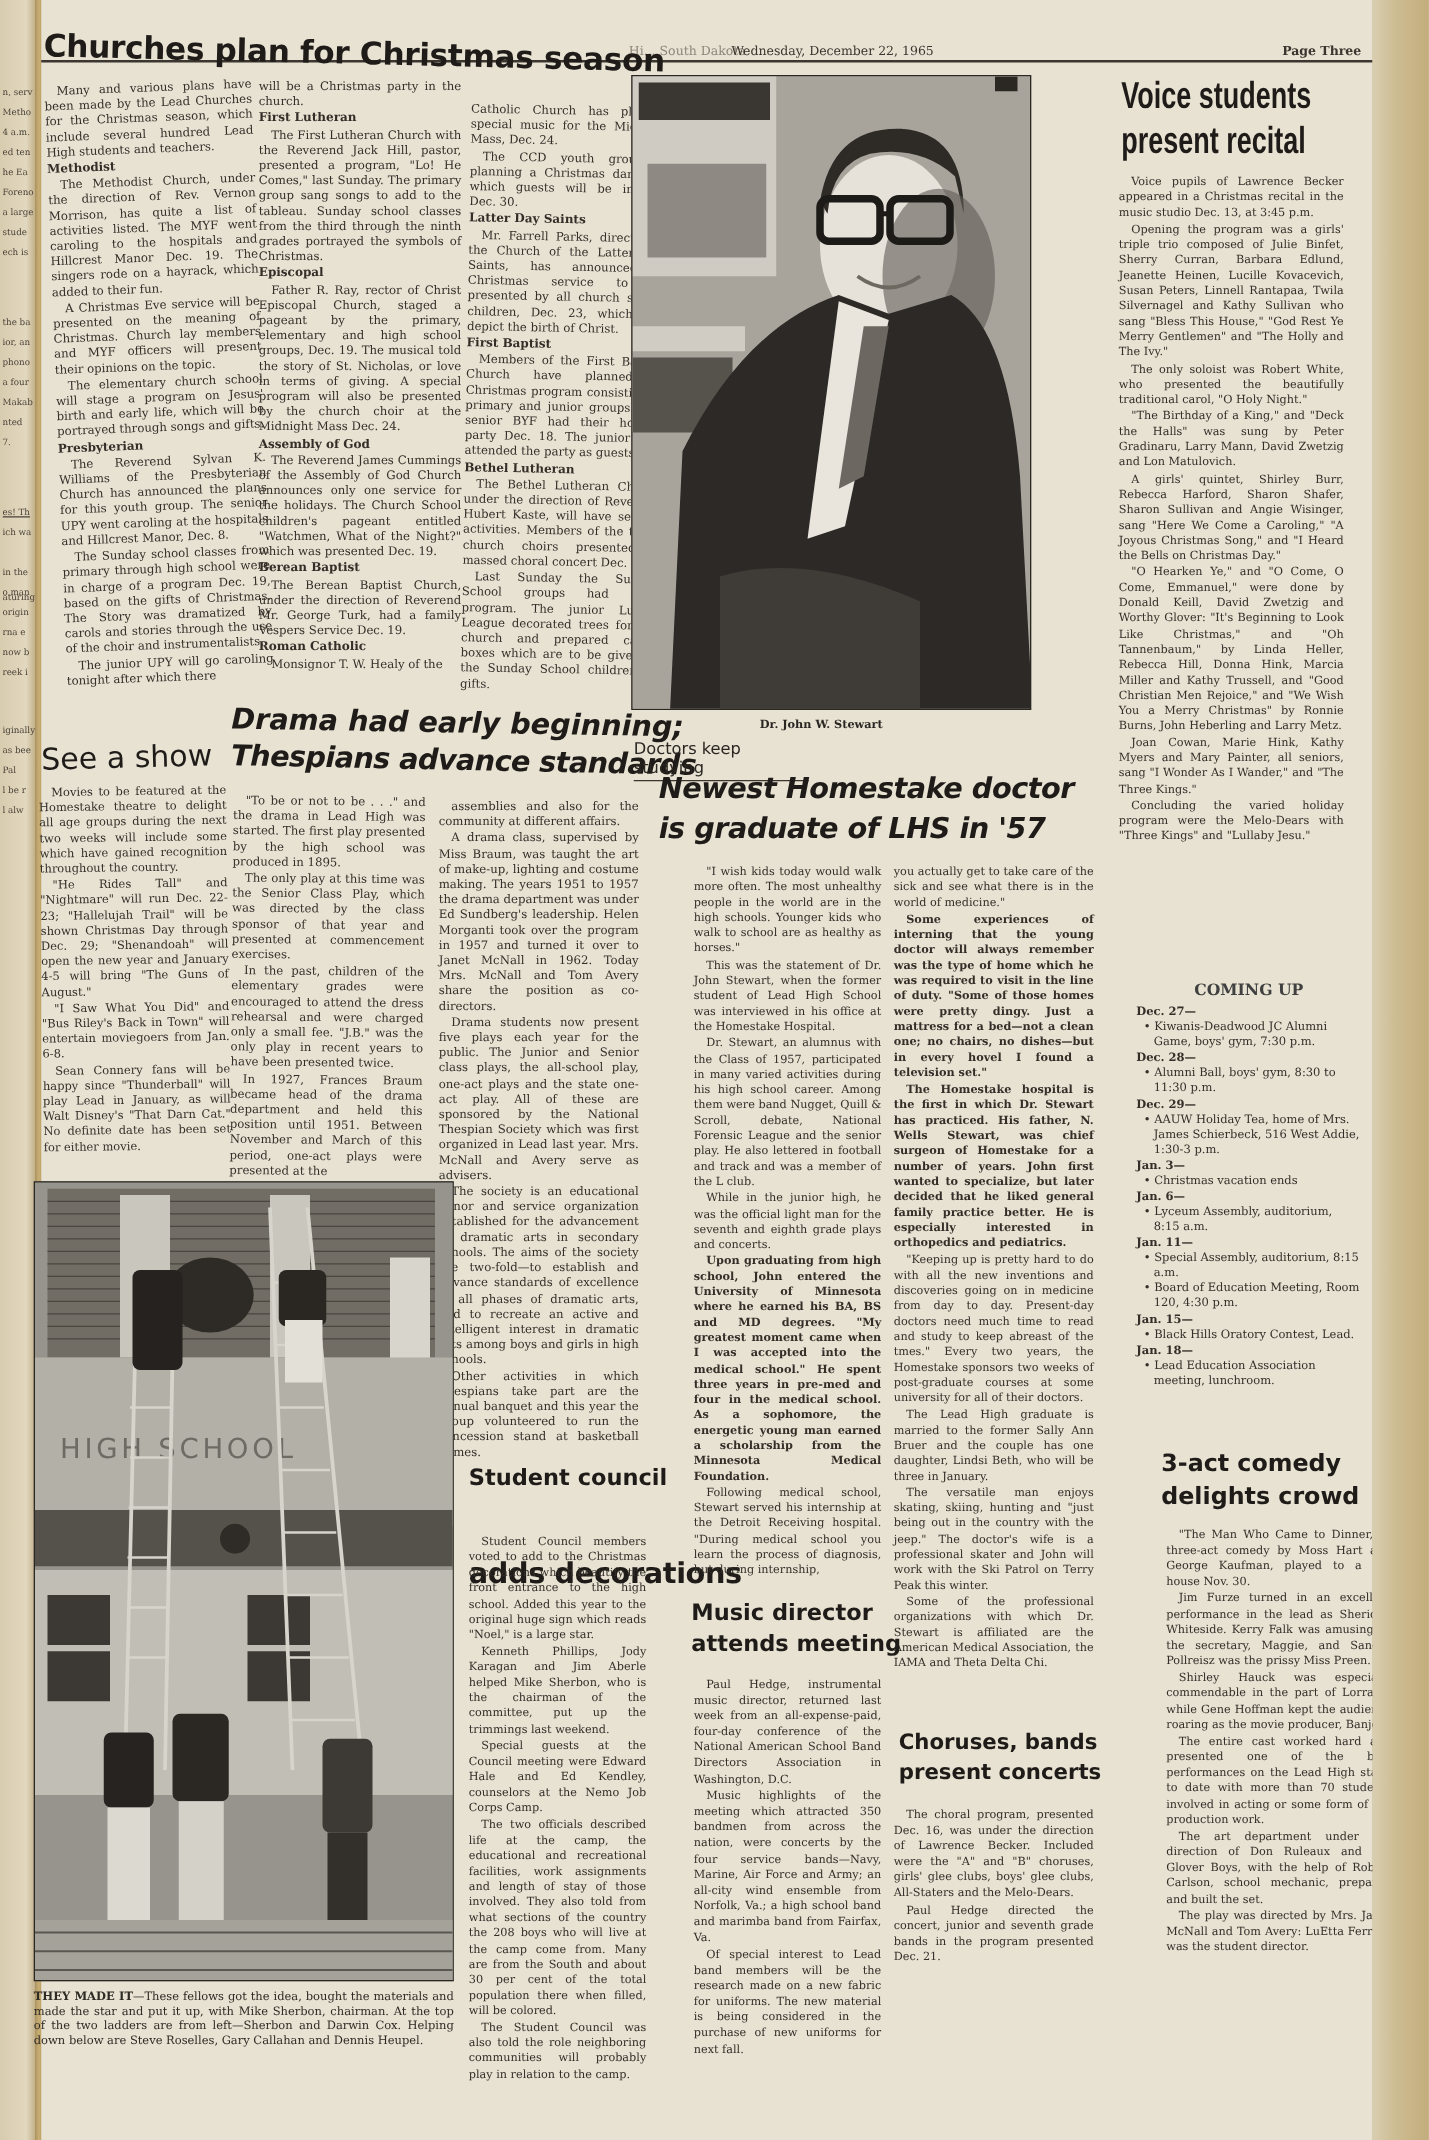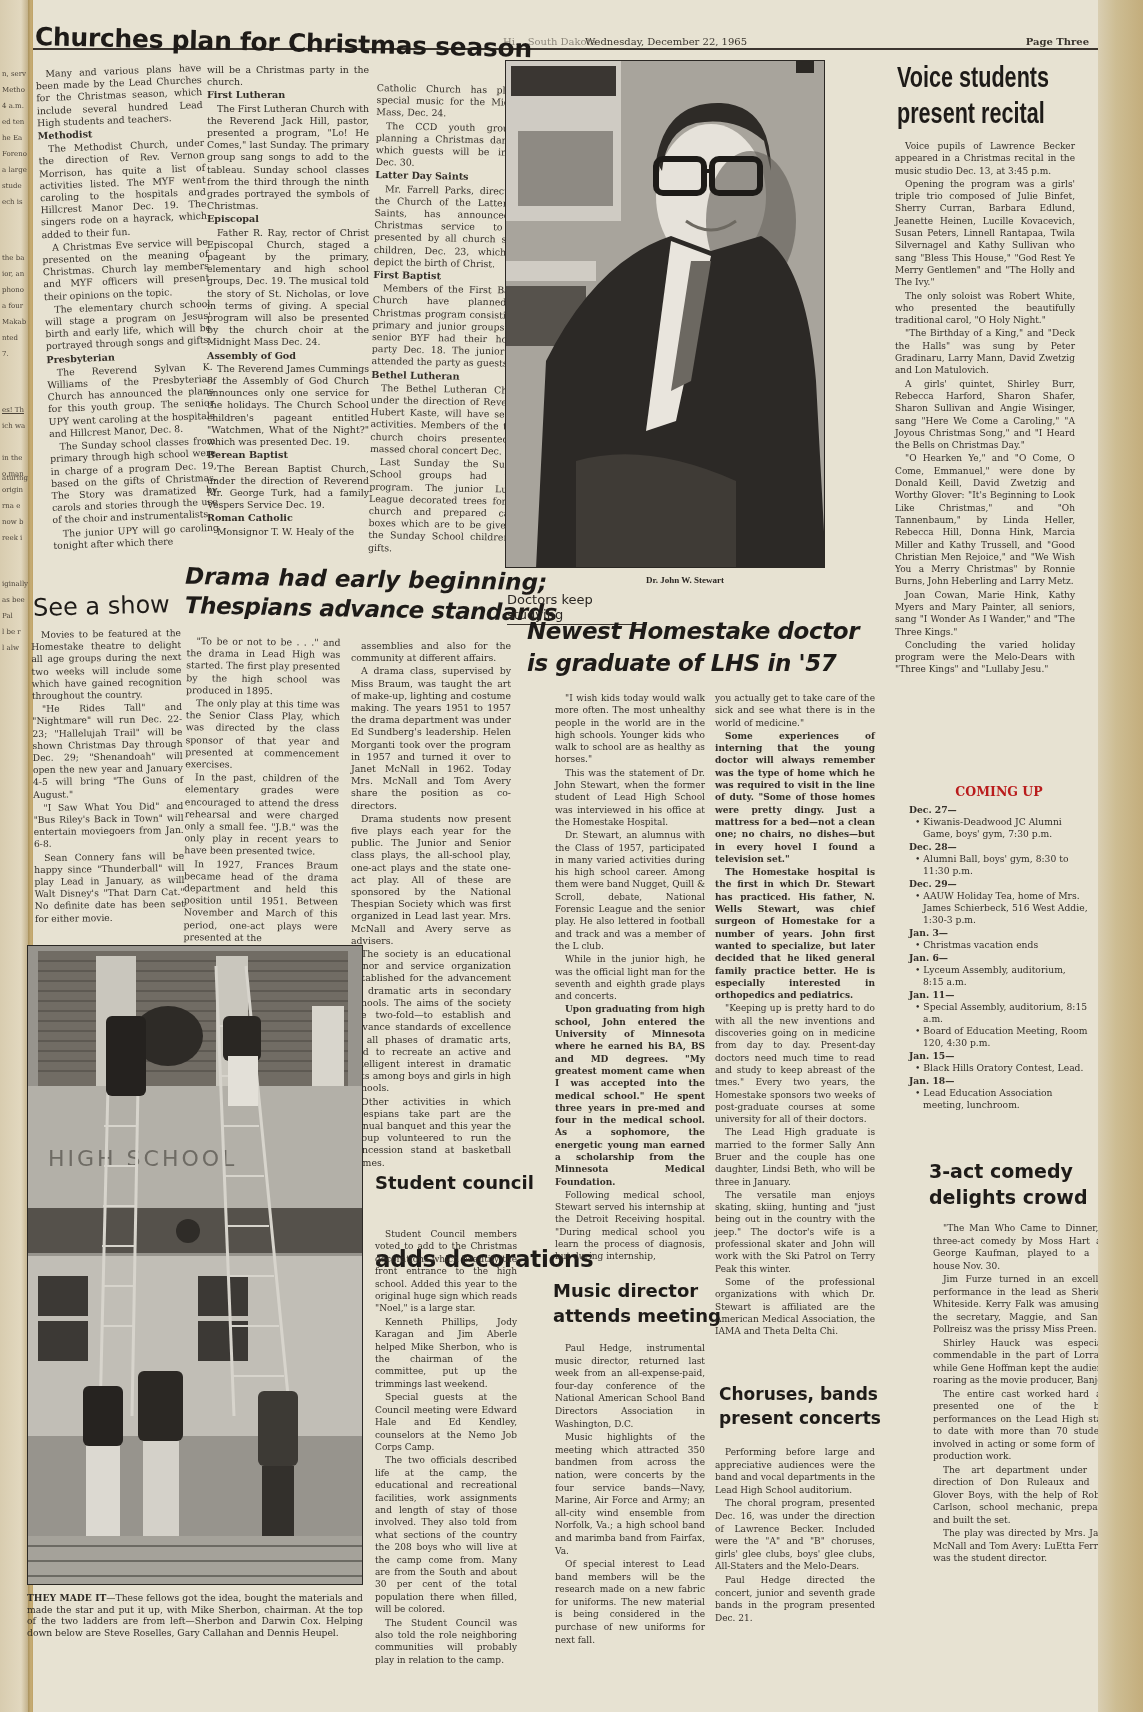--- a/index.html
+++ b/index.html
@@ -49,21 +49,21 @@
     text-align: justify; color: #332e28;
     hyphens: auto;
   }
   .col p { text-indent: 10px; margin-bottom: 1px; }
   .col .sub { font-weight: bold; text-indent: 0; font-size: 9.6px; }
   .photo {
     position: absolute; background: #5a5650; overflow: hidden; border: 1px solid #2b2824;
   }
   .caption { position: absolute; font-size: 9px; line-height: 11.5px; font-weight: bold; text-align: center; color: #2a2622; }
   .kicker { position: absolute; font-family: "DejaVu Sans", sans-serif; font-size: 13px; color: #2a2622; border-bottom: 1.5px solid #3a352e; padding-bottom: 2px; }
-  .coming h4 { font-size: 12.5px; text-align: center; font-weight: bold; margin: 4px 0 6px; color: #b91c1c; }
+  .coming h4 { font-size: 12.5px; text-align: center; font-weight: bold; margin: 4px 0 6px; color: #404040; }
   .coming .d { font-weight: bold; font-size: 9.2px; line-height: 12px; margin-top: 1px;}
   .coming .e { padding-left: 14px; text-indent: -8px; font-size: 9.2px; line-height: 12px; }
   .coming .e::before { content: "\2022  "; }
   .cap-bottom { position: absolute; font-size: 9.2px; line-height: 11.5px; color: #2e2a24; text-align: justify; }
   .cap-bottom b { font-weight: bold; }
 </style>
 </head>
 <body>
 
 <div class="prev-page" id="prev">
@@ -273,21 +273,21 @@
       <rect x="150" y="98" width="48" height="34" rx="7" fill="none" stroke="#1d1b18" stroke-width="6"></rect>
       <rect x="206" y="98" width="48" height="34" rx="7" fill="none" stroke="#1d1b18" stroke-width="6"></rect>
       <line x1="198" y1="110" x2="206" y2="110" stroke="#1d1b18" stroke-width="4"></line>
       <path d="M180 160 Q205 178 230 160" stroke="#6d6961" stroke-width="3" fill="none"></path>
       <path d="M40 300 Q90 200 165 175 L205 190 L255 175 Q300 200 310 320 L320 508 L30 508 Z" fill="#2c2926"></path>
       <path d="M165 180 L205 195 L170 360 L140 370 Z" fill="#e9e5dd"></path>
       <path d="M185 200 L205 200 L185 320 L165 330 Z" fill="#6c6861"></path>
       <path d="M70 400 Q140 380 230 420 L230 508 L70 508 Z" fill="#3f3b36"></path>
     </svg>
   </div>
-  <div class="caption" style="left:492px; top:575px; width:320px;font-family:Liberation Serif, serif;">Dr. John W. Stewart</div>
+  <div class="caption" style="left:464px; top:575px; width:320px;">Dr. John W. Stewart</div>
 
   <div class="kicker" style="left:474px; top:592px; width:140px;">Doctors keep studying</div>
   <div class="headline hl-sans" style="left:494px; top:618px; font-size:23px; font-style:italic; letter-spacing:-0.4px;">Newest Homestake doctor</div>
   <div class="headline hl-sans" style="left:494px; top:650px; font-size:23px; font-style:italic; letter-spacing:-0.4px;">is graduate of LHS in '57</div>
   <div class="col" style="left:522px; top:692px; width:150px; font-size:9px; line-height:12.3px;">
       <p>"I wish kids today would walk more often. The most unhealthy people in the world are in the high schools. Younger kids who walk to school are as healthy as horses."</p>
       <p>This was the statement of Dr. John Stewart, when the former student of Lead High School was interviewed in his office at the Homestake Hospital.</p>
       <p>Dr. Stewart, an alumnus with the Class of 1957, participated in many varied activities during his high school career. Among them were band Nugget, Quill &amp; Scroll, debate, National Forensic League and the senior play. He also lettered in football and track and was a member of the L club.</p>
       <p>While in the junior high, he was the official light man for the seventh and eighth grade plays and concerts.</p>
       <p style="font-weight: bold;">Upon graduating from high school, John entered the University of Minnesota where he earned his BA, BS and MD degrees. "My greatest moment came when I was accepted into the medical school." He spent three years in pre-med and four in the medical school. As a sophomore, the energetic young man earned a scholarship from the Minnesota Medical Foundation.</p>
@@ -307,21 +307,20 @@
   <div class="headline hl-sans" style="left:520px; top:1305px; font-size:18px;">attends meeting</div>
   <div class="col" style="left:522px; top:1342px; width:150px; font-size:9px; line-height:12.6px;">
       <p>Paul Hedge, instrumental music director, returned last week from an all-expense-paid, four-day conference of the National American School Band Directors Association in Washington, D.C.</p>
       <p>Music highlights of the meeting which attracted 350 bandmen from across the nation, were concerts by the four service bands—Navy, Marine, Air Force and Army; an all-city wind ensemble from Norfolk, Va.; a high school band and marimba band from Fairfax, Va.</p>
       <p>Of special interest to Lead band members will be the research made on a new fabric for uniforms. The new material is being considered in the purchase of new uniforms for next fall.</p>
     </div>
 
   <div class="headline hl-sans" style="left:686px; top:1384px; font-size:17px;text-align:center;">Choruses, bands</div>
   <div class="headline hl-sans" style="left:686px; top:1408px; font-size:17px;">present concerts</div>
   <div class="col" style="left:682px; top:1446px; width:160px; font-size:9px; line-height:12.6px;">
-      <p>Performing before large and appreciative audiences were the band and vocal departments in the Lead High School auditorium.</p>
       <p>The choral program, presented Dec. 16, was under the direction of Lawrence Becker. Included were the "A" and "B" choruses, girls' glee clubs, boys' glee clubs, All-Staters and the Melo-Dears.</p>
       <p>Paul Hedge directed the concert, junior and seventh grade bands in the program presented Dec. 21.</p>
     </div>
 
   <div class="headline hl-cond" style="left:864px; top:60px; font-size:30px; transform: scaleX(0.72); white-space:nowrap;">Voice students</div>
   <div class="headline hl-cond" style="left:864px; top:96px; font-size:30px; transform: scaleX(0.72); white-space:nowrap;">present recital</div>
   <div class="col" style="left:862px; top:140px; width:180px; font-size:9px; line-height:12.3px;">
       <p>Voice pupils of Lawrence Becker appeared in a Christmas recital in the music studio Dec. 13, at 3:45 p.m.</p>
       <p>Opening the program was a girls' triple trio composed of Julie Binfet, Sherry Curran, Barbara Edlund, Jeanette Heinen, Lucille Kovacevich, Susan Peters, Linnell Rantapaa, Twila Silvernagel and Kathy Sullivan who sang "Bless This House," "God Rest Ye Merry Gentlemen" and "The Holly and The Ivy."</p>
       <p>The only soloist was Robert White, who presented the beautifully traditional carol, "O Holy Night."</p>

